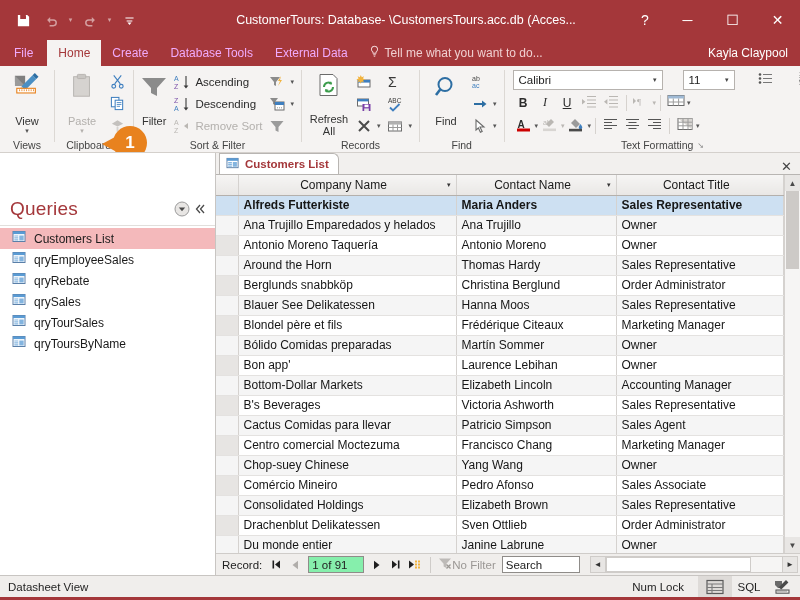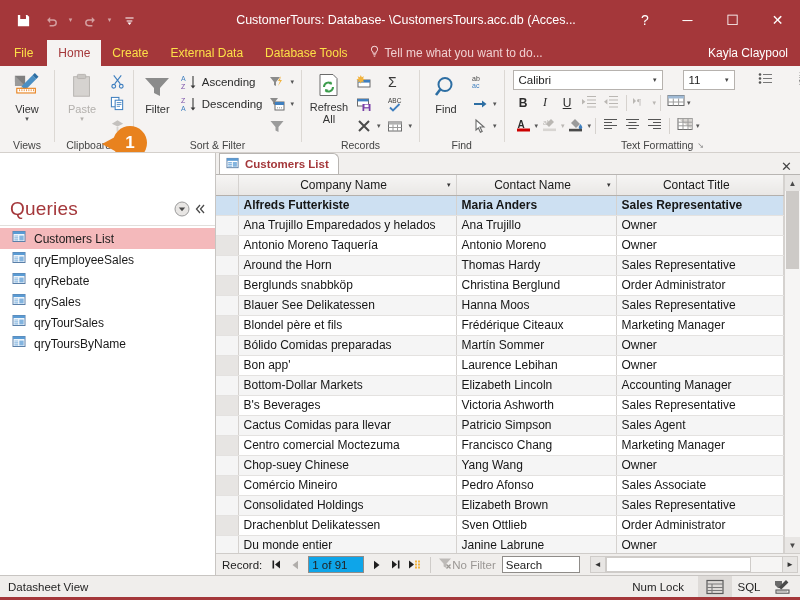--- a/index.html
+++ b/index.html
@@ -34,21 +34,21 @@
     color: #fff; font-size: 14px;
   }
   .winctl div.help { width: 40px; font-size: 14px; }
 
   
   .ribbon-tabs {
     height: 26px; background: #a4373a; display: flex; align-items: stretch; flex: none;
     position: relative;
   }
   .rtab {
-    padding: 0 11px; display: flex; align-items: center; color: #fde047; font-size: 12px;
+    padding: 0 11px; display: flex; align-items: center; color: #f0abfc; font-size: 12px;
     white-space: nowrap;
   }
   .rtab.file { padding: 0 14px; }
   .rtab.active { background: #f5f3f2; color: #a4373a; }
   .tellme {
     display: flex; align-items: center; gap: 5px; color: #f0d0d1; font-size: 12px;
     padding: 0 10px; font-style: normal;
   }
   .user {
     margin-left: auto; display: flex; align-items: center; color: #fff;
@@ -66,21 +66,21 @@
     height: 16px; font-size: 10.5px; color: #444; text-align: center;
     display: flex; align-items: center; justify-content: center; gap: 4px;
   }
   .group-sep { width: 1px; background: #dcd8d4; height: 72px; margin-top: 4px; flex:none; }
   .dlg-launch { font-size: 8px; color: #888; }
 
   .bigbtn {
     width: 46px; display: flex; flex-direction: column; align-items: center;
     padding-top: 4px; font-size: 11px; color: #333;
   }
-  .bigbtn .lbl { margin-top: 2px; line-height: 12px; text-align:center; }
+  .bigbtn .lbl { margin-top: 14px; line-height: 12px; text-align:center; }
   .bigbtn .caret { font-size: 7px; line-height: 8px; color: #555; }
   .bigbtn.disabled .lbl, .bigbtn.disabled .caret { color: #b3b0ad; }
 
   .smallcol { display: flex; flex-direction: column; gap: 1px; padding-top: 2px; }
   .smallrow {
     display: flex; align-items: center; gap: 4px; height: 21px; padding: 0 3px;
     font-size: 11.5px; color: #2b2b2b; white-space: nowrap;
   }
   .smallrow.disabled { color: #b3b0ad; }
   .ic { width: 18px; height: 18px; display:flex; align-items:center; justify-content:center; flex:none;}
@@ -191,21 +191,21 @@
   .recnav {
     height: 22px; background: #f0eeec; border-top: 1px solid #cfccc9;
     display: flex; align-items: center; font-size: 11.5px; color: #222; flex: none;
     padding-left: 4px; gap: 2px;
   }
   .recnav .lbl { padding: 0 4px 0 2px; }
   .nbtn { width: 17px; height: 18px; display:flex; align-items:center; justify-content:center;
           font-size: 10px; color:#1f1f1f; }
   .nbtn.dim { color: #b0adaa; }
   .recbox {
-    width: 56px; height: 17px; border: 1px solid #8f8c89; background: #0ea5e9;
+    width: 56px; height: 17px; border: 1px solid #8f8c89; background: #86efac;
     font-size: 11.5px; display:flex; align-items:center; padding-left:3px; margin: 0 2px;
   }
   .rn-sep { width:1px; height:16px; background:#cfccc9; margin:0 5px; }
   .nofilter { display:flex; align-items:center; gap:0; color:#9a9794; padding-right:4px;}
   .searchbox {
     width: 78px; height: 17px; border: 1px solid #8f8c89; background: #fff;
     font-size: 11.5px; display:flex; align-items:center; padding-left:3px;
   }
   .hscroll { flex: 1; display:flex; align-items:center; margin: 0 2px 0 8px; height: 17px; }
   .hs-btn { width: 16px; height: 17px; background:#e8e6e4; border:1px solid #cfccc9;
@@ -265,22 +265,22 @@
       <div>─</div>
       <div>☐</div>
       <div class="close">✕</div>
     </div>
   </div>
 
   <div class="ribbon-tabs">
     <div class="rtab file">File</div>
     <div class="rtab active">Home</div>
     <div class="rtab">Create</div>
+    <div class="rtab">Database Tools</div>
     <div class="rtab">External Data</div>
-    <div class="rtab">Database Tools</div>
     <div class="tellme">
       <span>
         <svg width="11" height="13" viewBox="0 0 12 14">
             <path fill="none" stroke="#f0d0d1" stroke-width="1.1" d="M6 1.2a3.4 3.4 0 012.2 6c-.5.5-.7 1-.7 1.6H4.5c0-.6-.2-1.1-.7-1.6A3.4 3.4 0 016 1.2z"></path>
             <path stroke="#f0d0d1" stroke-width="1.1" d="M4.6 10.6h2.8M5.2 12.3h1.6"></path>
           </svg>
       </span>
       <span>Tell me what you want to do...</span>
     </div>
     <div class="user">Kayla Claypool</div>
@@ -386,20 +386,30 @@
           <div class="smallrow">
             <span class="ic">
               <svg width="16" height="16" viewBox="0 0 16 16">
                   <text x="0" y="7" font-size="7" fill="#7a4fa8" font-family="Liberation Sans">Z</text>
                   <text x="0" y="14.5" font-size="7" fill="#3f7fbf" font-family="Liberation Sans">A</text>
                   <path stroke="#3a3a3a" stroke-width="1.1" d="M12 2v11"></path>
                   <path fill="#3a3a3a" d="M9.6 11.5L12 14.4l2.4-2.9z"></path>
                 </svg>
             </span>
             <span>Descending</span>
+          </div>
+          <div class="smallrow disabled">
+            <span class="ic">
+              <svg width="16" height="16" viewBox="0 0 16 16">
+                  <text x="0" y="7" font-size="7" fill="#bab7b3" font-family="Liberation Sans">A</text>
+                  <text x="0" y="14.5" font-size="7" fill="#bab7b3" font-family="Liberation Sans">Z</text>
+                  <path fill="#bab7b3" d="M10 8l4-3v6z"></path>
+                </svg>
+            </span>
+            <span>Remove Sort</span>
           </div>
         </div>
         <div class="smallcol">
           <div class="smallrow">
             <span class="ic">
               <svg width="16" height="16" viewBox="0 0 16 16">
                   <path fill="#8b8b8b" d="M1 3h10l-4 5v4l-2-1V8z"></path>
                   <path fill="#f2b33d" d="M12 2l-3 5h2l-2 5 4-6h-2z"></path>
                 </svg>
             </span>

